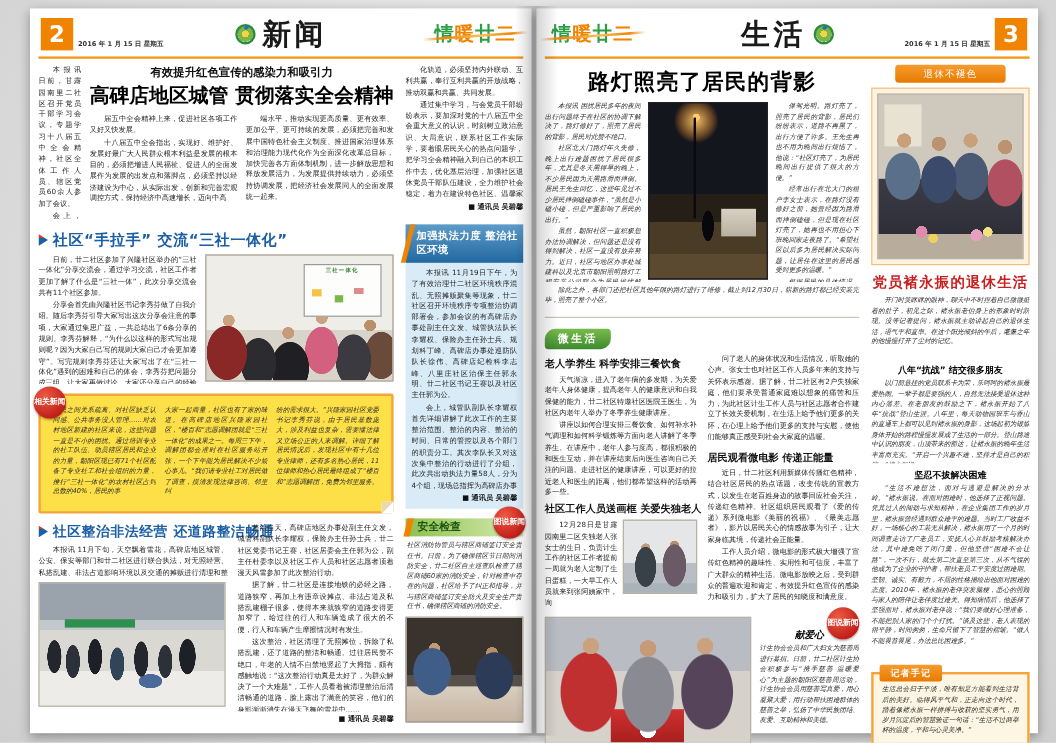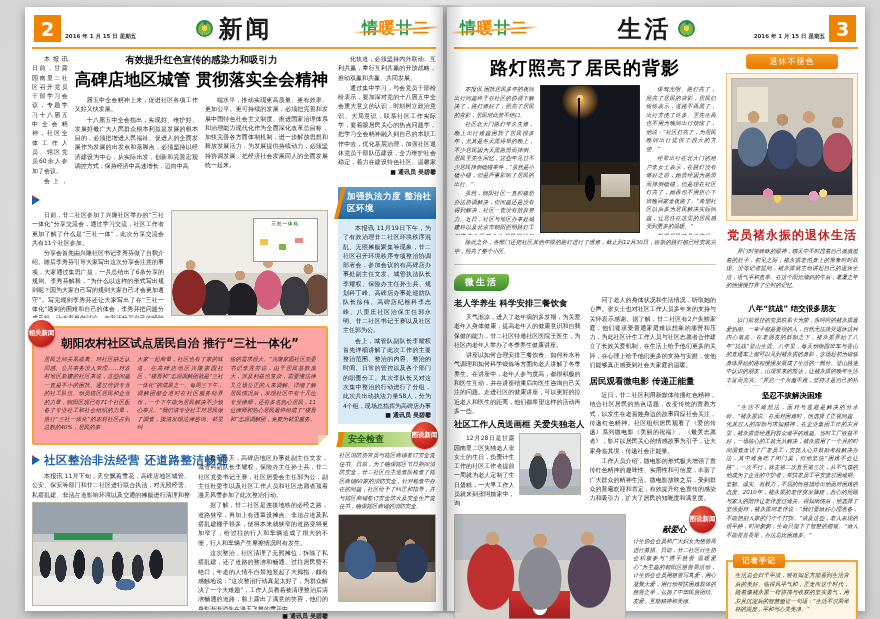--- a/index.html
+++ b/index.html
@@ -69,21 +69,21 @@
       radial-gradient(ellipse 15px 22px at 79% 84%, #3a3a40 97%, transparent),
       radial-gradient(ellipse 14px 20px at 94% 80%, #6a4a3a 97%, transparent),
       linear-gradient(#efede8 0 60%, #d9d4ca 60%); }
   .wb { position:absolute; left:52%; top:7%; width:42%; height:42%; background:#fdfdfb; border:1px solid #999;
     display:flex; align-items:flex-start; justify-content:center; padding-top:2px;
     background-image:linear-gradient(#f5c343,#f5c343),linear-gradient(#7ab648,#7ab648),linear-gradient(#e08a8a,#e08a8a);
     background-repeat:no-repeat; background-size:8px 6px,7px 6px,8px 5px; background-position:12% 55%,45% 70%,75% 50%; }
   .wb span { font-size:4.5px; color:#2e7d32; font-weight:bold; letter-spacing:1px; }
 
   
-  .related { position:relative; border:2px solid #f3a43b; background:#fca5a5; border-radius:2px; padding:8px 10px 6px; }
+  .related { position:relative; border:2px solid #f3a43b; background:#fde047; border-radius:2px; padding:8px 10px 6px; }
   .related::after { content:""; position:absolute; right:-2px; bottom:-2px; width:0; height:0;
     border-left:10px solid #e8d8ac; border-bottom:10px solid #fff; transform:rotate(0deg); }
   .rel-tag { position:absolute; left:-6px; top:-8px; }
   .rel-head { text-align:center; font-size:11.5px; font-weight:bold; color:#101010; margin-bottom:4px; }
   .rel-cols { display:flex; gap:7px; height:82px; }
   .rel-cols > div { flex:1; }
 
   
   .zz { display:flex; gap:8px; height:168px; }
   .zz-l { width:158px; }
@@ -256,38 +256,37 @@
                 <p>十八届五中全会指出，实现好、维护好、发展好最广大人民群众根本利益是发展的根本目的，必须把增进人民福祉、促进人的全面发展作为发展的出发点和落脚点，必须坚持以经济建设为中心，从实际出发，创新和完善宏观调控方式，保持经济中高速增长，迈向中高</p>
               </div>
               <div class="t">
                 <p>端水平，推动实现更高质量、更有效率、更加公平、更可持续的发展，必须把完善和发展中国特色社会主义制度、推进国家治理体系和治理能力现代化作为全面深化改革总目标，加快完善各方面体制机制，进一步解放思想和释放发展活力，为发展提供持续动力，必须坚持协调发展，把经济社会发展同人的全面发展统一起来。</p>
               </div>
             </div>
           </div>
         </section>
 
         <section class="sec">
-          <div class="blue-head"><span class="mark"></span></div>
+          <div class="blue-head"><span class="mark"></span><span>社区“手拉手” 交流“三社一体化”</span></div>
           <div class="shl-body">
             <div class="t">
               <p>日前，廿二社区参加了兴隆社区举办的“三社一体化”分享交流会，通过学习交流，社区工作者更加了解了什么是“三社一体”，此次分享交流会共有11个社区参加。</p>
               <p>分享会首先由兴隆社区书记李秀芬做了自我介绍。随后李秀芬引导大家写出这次分享会注意的事项，大家通过集思广益，一共总结出了6条分享的规则。李秀芬解释，“为什么以这样的形式写出规则呢？因为大家自己写的规则大家自己才会更加遵守”。写完规则李秀芬还让大家写出了在“三社一体化”遇到的困难和自己的体会，李秀芬把问题分成三组，让大家再做讨论，大家还分享自己的经验和工作中的一些方法。</p>
 
             </div>
             <div class="photo ph-shl">
               <div class="wb">
                   <span>三社一体化</span>
                 </div>
             </div>
           </div>
         </section>
 
         <section class="sec related">
           <div class="rel-tag badge-round">相关新闻</div>
-          <div class="rel-head">朝阳农村社区试点居民自治 推行“三社一体化”</div>
           <div class="rel-cols">
             <div class="ti t">居民之间关系疏离、对社区缺乏认同感、公共事务没人管理……对农村地区新建的社区来说，这些问题一直是不小的困扰。通过培训专业的社工队伍、动员辖区居民和企业的力量，朝阳区现已有71个社区配备了专业社工和社会组织的力量，推行“三社一体化”的农村社区占到总数的40%，居民的事</div>
             <div class="ti t">大家一起商量，社区也有了家的味道。在高碑店地区兴隆家园社区，“楼百和”志愿调解团就是“三社一体化”的成果之一。每周三下午，调解团都会准时在社区服务站开张，一个下午能为居民解决不少烦心事儿。“我们请专业社工对居民做了调查，摸清发现法律咨询、邻里纠</div>
             <div class="ti t">纷的需求很大。”兴隆家园社区党委书记李秀芬说，由于居民基数庞大，涉及利益也复杂，需要懂法律又立场公正的人来调解。详细了解居民情况后，发现社区中有十几位专业律师，还有多名热心居民，11位律师和热心居民最终组成了“楼百和”志愿调解团，免费为邻里服务。</div>
           </div>
         </section>
 
         <section class="sec zz">
           <div class="zz-l">
             <div class="blue-head zz-head"><span class="mark"></span><span>社区整治非法经营 还道路整洁畅通</span></div>

